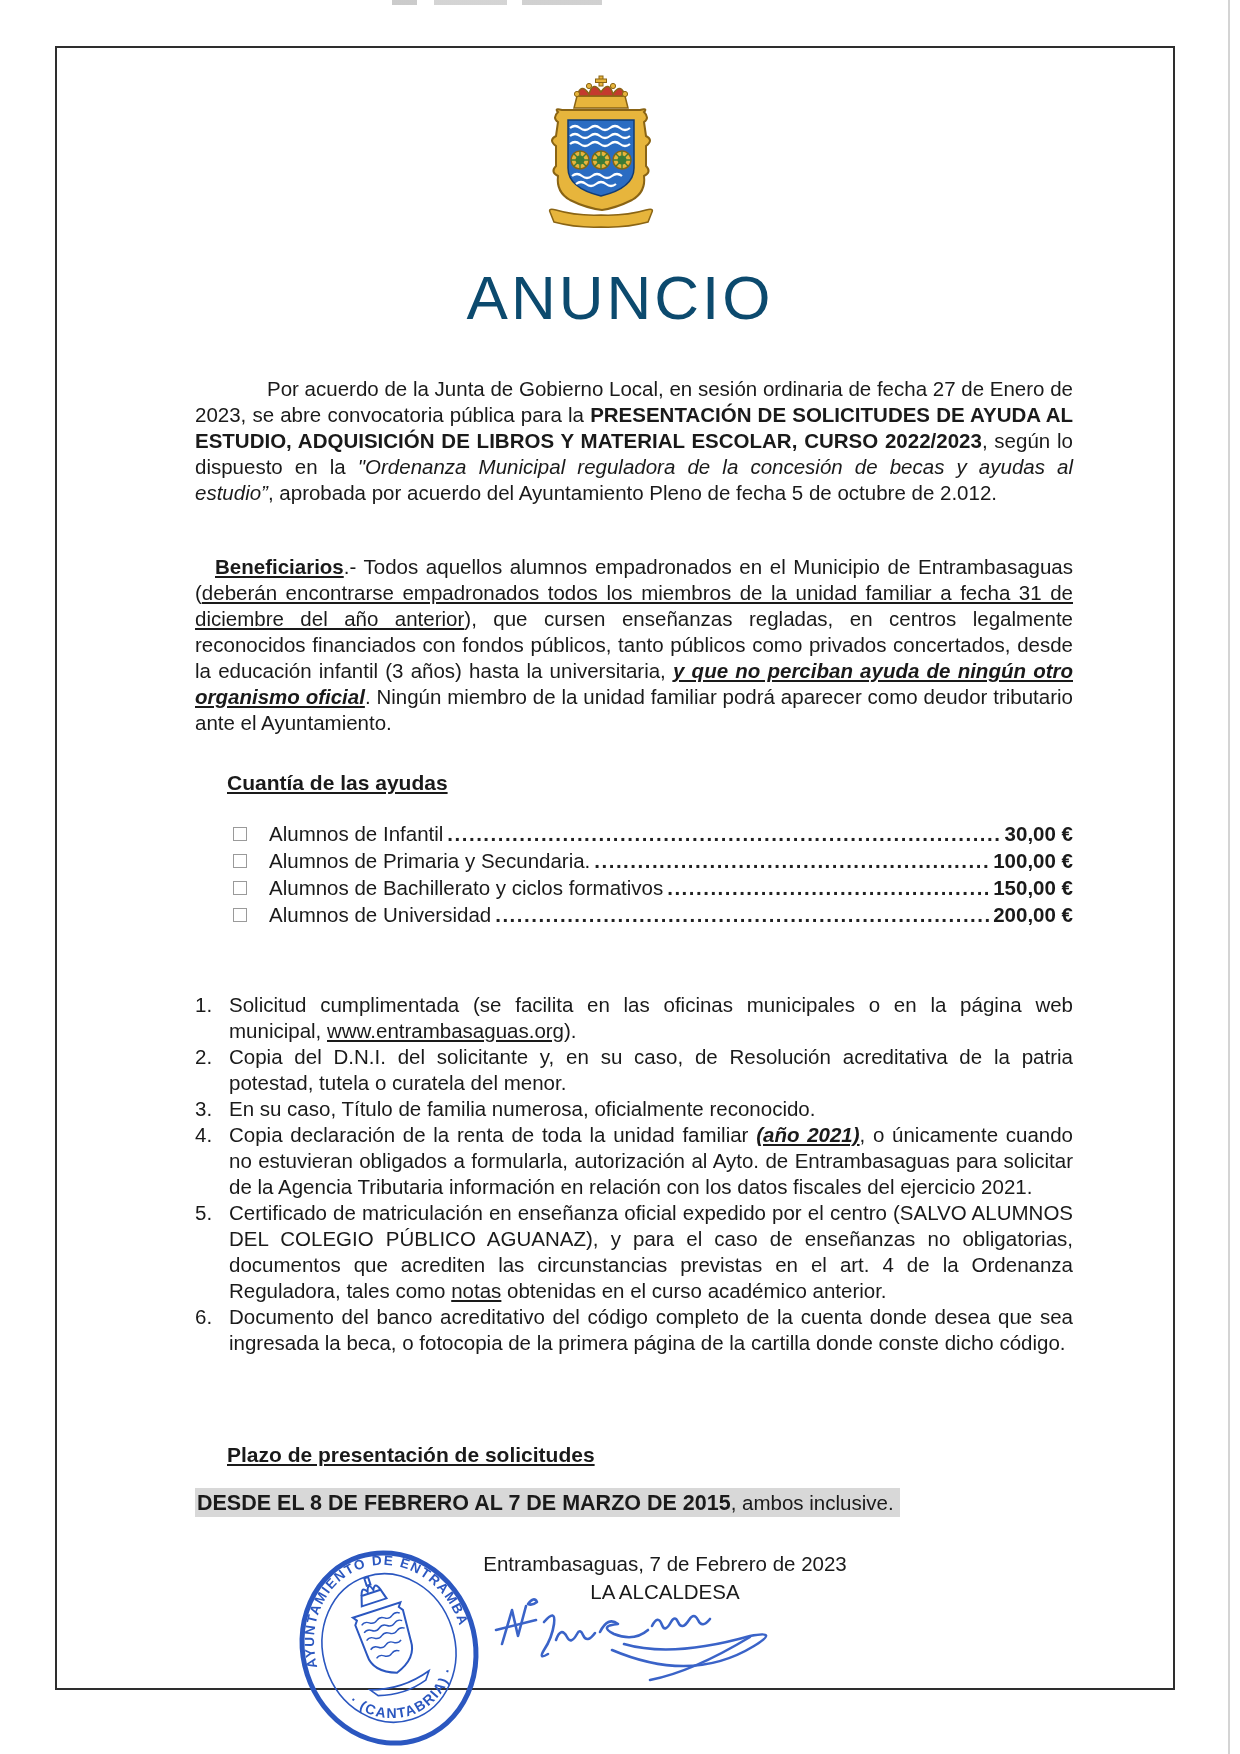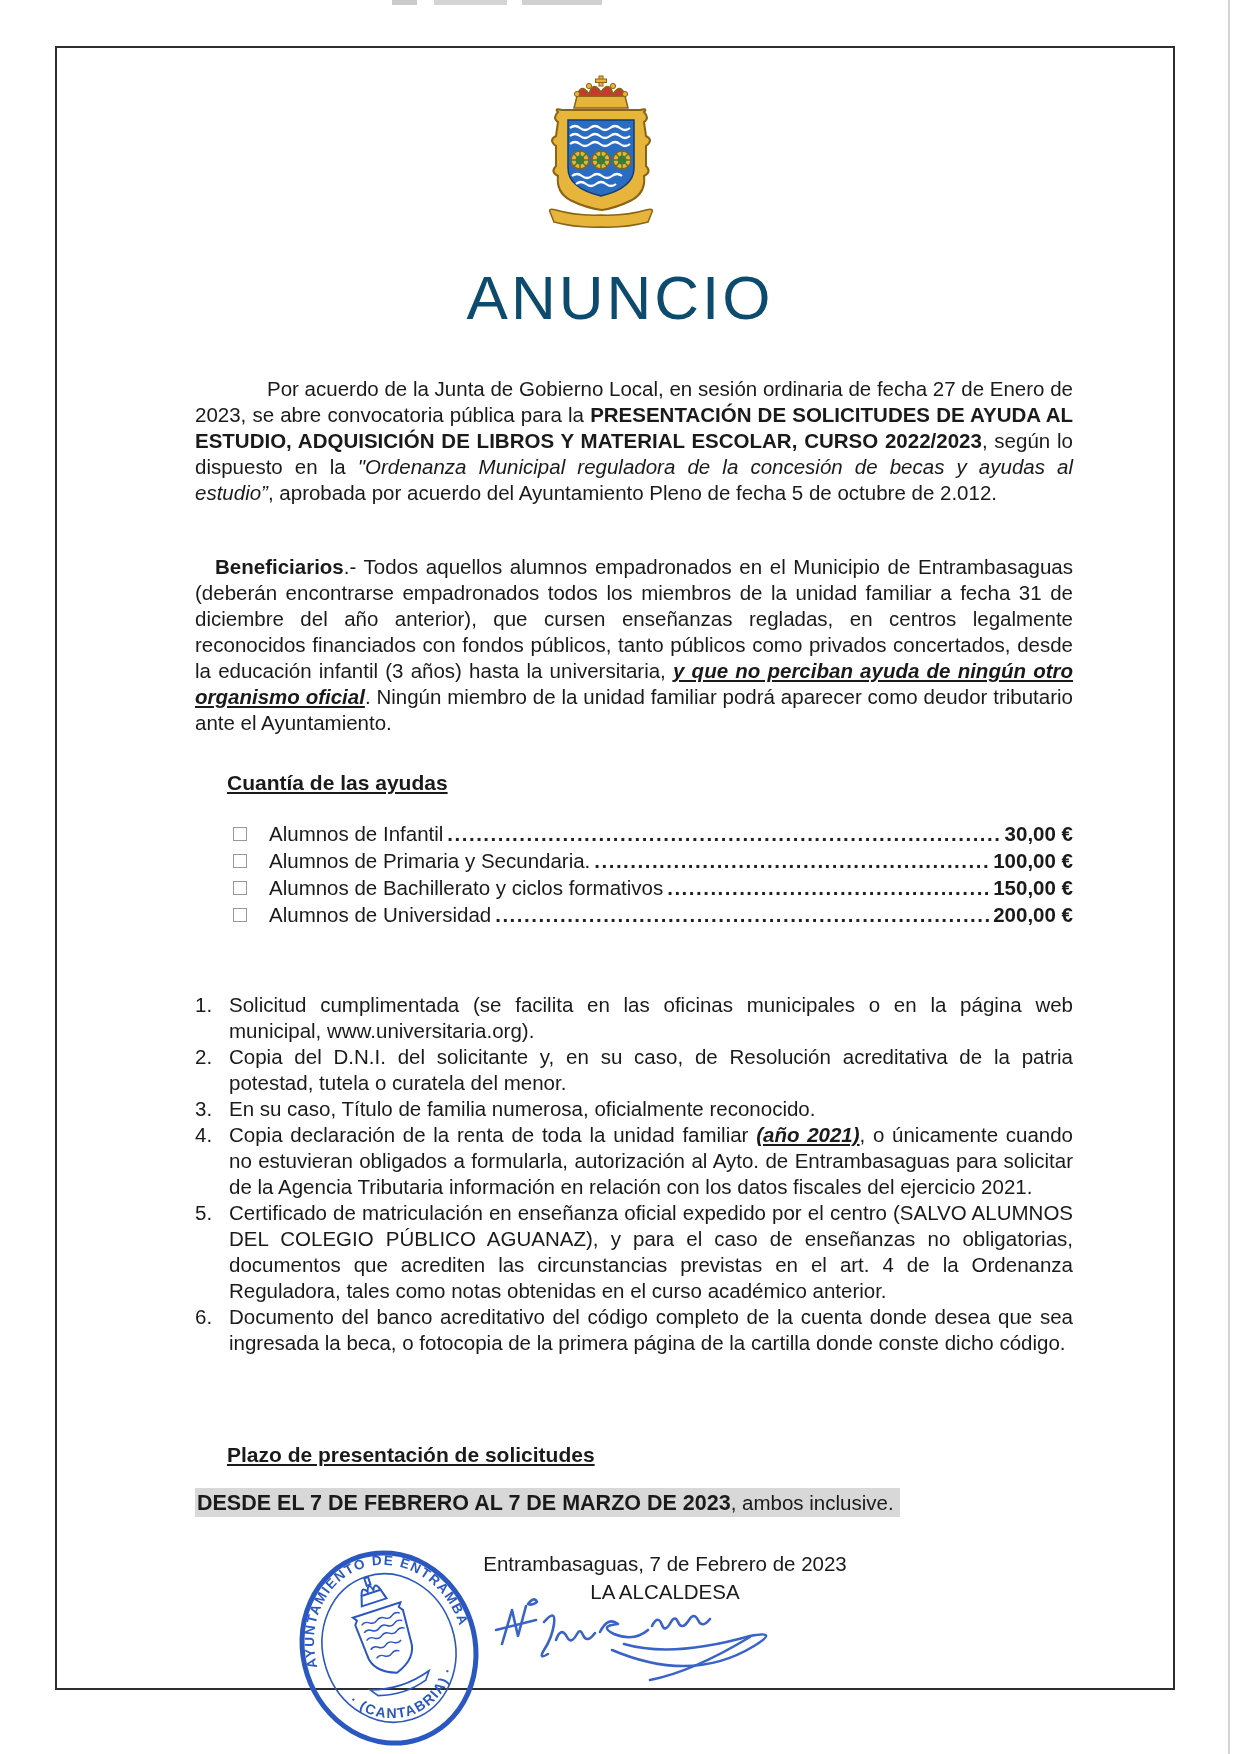--- a/index.html
+++ b/index.html
@@ -14,21 +14,21 @@
   .crest{position:absolute;left:536px;top:74px;width:130px;height:156px;}
   .doc-title{position:absolute;left:0;top:262px;width:1240px;text-align:center;
              font-size:62px;letter-spacing:3px;color:#0c4a6e;font-weight:400;}
   .textcol{position:absolute;left:179px;top:0;width:878px;height:1754px;font-size:20.5px;line-height:26px;margin-left:16px;}
   .block{position:absolute;left:0;width:878px;}
   p.body{margin:0;text-align:justify;}
   .indent1{text-indent:72px;}
   .indent2{text-indent:20px;}
   .b{font-weight:700;}
   .i{font-style:italic;}
-  .u{}
+  .u{text-decoration:underline;}
   .biu{font-weight:700;font-style:italic;text-decoration:underline;}
   h3.sect{margin:0 0 0 32px;font-size:21px;font-weight:700;text-decoration:underline;line-height:27px;}
   
   .amounts{list-style:none;margin:0;padding:0;}
   .amounts li{position:relative;display:flex;align-items:baseline;line-height:27px;padding-left:74px;}
   .chk{position:absolute;left:38px;top:7px;width:12px;height:12px;border:1.5px solid #9a9a9a;background:#fff;}
   .leader{flex:1;overflow:hidden;white-space:nowrap;margin:0 4px;}
   .leader::before{content:"......................................................................................................................................................";
      font-weight:700;letter-spacing:1.5px;color:#222;}
   .amt{font-weight:700;white-space:nowrap;}
@@ -137,34 +137,34 @@
       <li>
           <span class="chk"></span>
           <span>Alumnos de Universidad</span>
           <span class="leader"></span>
           <span class="amt">200,00 €</span>
         </li>
     </ul>
 
 
     <ol class="docs block" style="top:992px;">
-      <li><span class="num">1.</span><span>Solicitud cumplimentada (se facilita en las oficinas municipales o en la página web municipal, </span><span class="biu"></span><span class="u">www.universitaria.org</span><span class="u"></span><span>).</span></li>
+      <li><span class="num">1.</span><span>Solicitud cumplimentada (se facilita en las oficinas municipales o en la página web municipal, </span><span class="biu"></span><span class="u">www.entrambasaguas.org</span><span class="u"></span><span>).</span></li>
       <li><span class="num">2.</span><span>Copia del D.N.I. del solicitante y, en su caso, de Resolución acreditativa de la patria potestad, tutela o curatela del menor.</span><span class="biu"></span><span class="u"></span><span class="u"></span><span></span></li>
       <li><span class="num">3.</span><span>En su caso, Título de familia numerosa, oficialmente reconocido.</span><span class="biu"></span><span class="u"></span><span class="u"></span><span></span></li>
       <li><span class="num">4.</span><span>Copia declaración de la renta de toda la unidad familiar </span><span class="biu">(año 2021)</span><span class="u"></span><span class="u"></span><span>, o únicamente cuando no estuvieran obligados a formularla, autorización al Ayto. de Entrambasaguas para solicitar de la Agencia Tributaria información en relación con los datos fiscales del ejercicio 2021.</span></li>
       <li><span class="num">5.</span><span>Certificado de matriculación en enseñanza oficial expedido por el centro (SALVO ALUMNOS DEL COLEGIO PÚBLICO AGUANAZ), y para el caso de enseñanzas no obligatorias, documentos que acrediten las circunstancias previstas en el art. 4 de la Ordenanza Reguladora, tales como </span><span class="biu"></span><span class="u"></span><span class="u">notas</span><span> obtenidas en el curso académico anterior.</span></li>
       <li><span class="num">6.</span><span>Documento del banco acreditativo del código completo de la cuenta donde desea que sea ingresada la beca, o fotocopia de la primera página de la cartilla donde conste dicho código.</span><span class="biu"></span><span class="u"></span><span class="u"></span><span></span></li>
     </ol>
 
     <div class="block" style="top:1441px;">
       <h3 class="sect">Plazo de presentación de solicitudes</h3>
     </div>
 
     <div class="block deadline" style="top:1490px;">
-      <span class="hl"><span class="hb">DESDE EL 7 DE FEBRERO AL 7 DE MARZO DE 2023</span><span>, ambos inclusive.</span></span>
+      <span class="hl"><span class="hb">DESDE EL 8 DE FEBRERO AL 7 DE MARZO DE 2015</span><span>, ambos inclusive.</span></span>
     </div>
 
   </div>
 
   <div class="sigblock">
     <div>Entrambasaguas, 7 de Febrero de 2023</div>
     <div>LA ALCALDESA</div>
   </div>
 
   <svg class="sig-scribble" viewBox="0 0 290 105">

